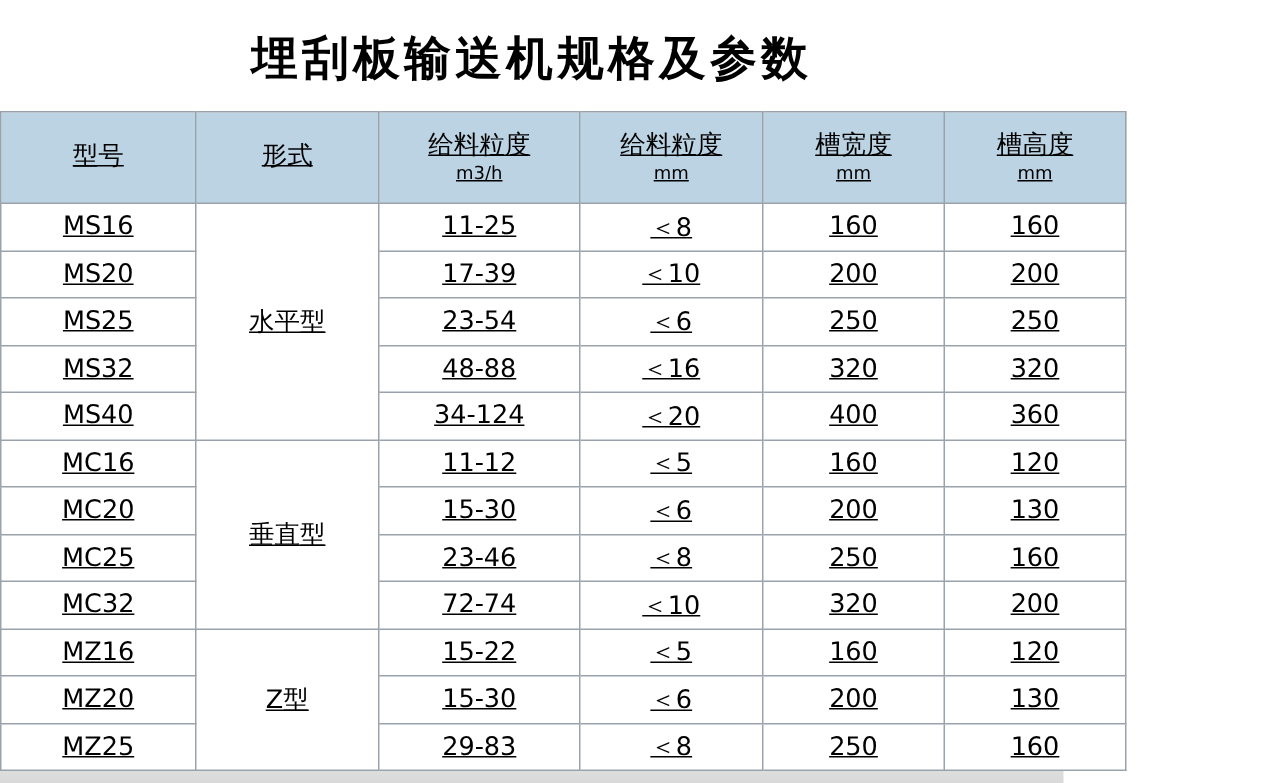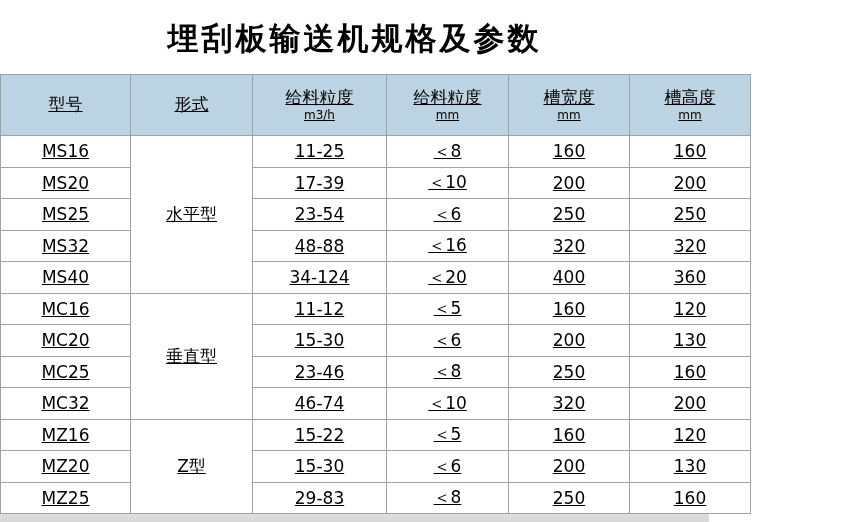--- a/index.html
+++ b/index.html
@@ -174,21 +174,21 @@
         </tr>
         <tr>
           <td>MC25</td>
           <td>23-46</td>
           <td>＜8</td>
           <td>250</td>
           <td>160</td>
         </tr>
         <tr>
           <td>MC32</td>
-          <td>46-74</td>
+          <td>72-74</td>
           <td>＜10</td>
           <td>320</td>
           <td>200</td>
         </tr>
 
         <tr>
           <td>MZ16</td>
           <td class="form-cell" rowspan="3">Z型</td>
           <td>15-22</td>
           <td>＜5</td>

